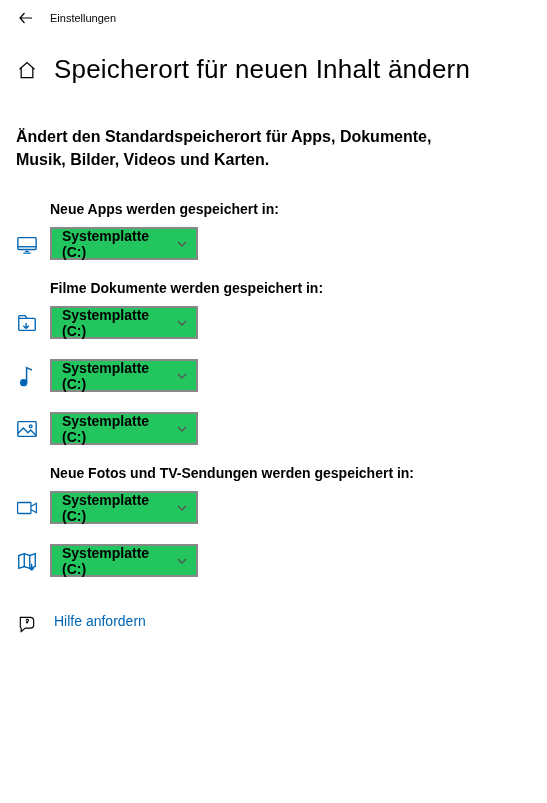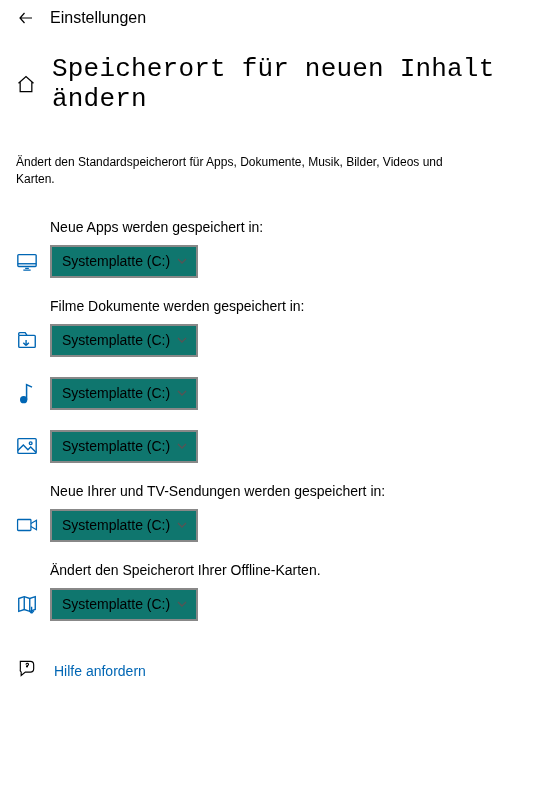--- a/index.html
+++ b/index.html
@@ -1,31 +1,31 @@
 <!DOCTYPE html>
 <html><head>
   <meta charset="utf-8">
   <style>
     * { margin: 0; padding: 0; box-sizing: border-box; font-family: "Segoe UI", -apple-system, sans-serif; }
     body { background: #fff; color: #000; width: 547px; height: 803px; overflow: hidden; }
     .topbar { display: flex; align-items: center; padding: 8px 16px; height: 36px; }
     .topbar .back { width: 20px; height: 20px; display: flex; align-items: center; justify-content: center; cursor: pointer; }
-    .topbar .label { font-size: 16px; margin-left: 14px; color: #000; }
+    .topbar .label { font-size: 11px; margin-left: 14px; color: #000; }
     .header { display: flex; align-items: center; padding: 18px 16px 10px; }
     .header .home-icon { width: 22px; height: 22px; margin-right: 16px; display: flex; align-items: center; justify-content: center; }
-    .header h1 { font-size: 26px; font-weight: 400; letter-spacing: 0.2px; font-family: Liberation Mono, monospace; }
-    .subtitle { padding: 30px 16px 10px; font-size: 12px; line-height: 1.45; color: #000; max-width: 480px; }
-    .rows { padding: 6px 16px 0 0; }
+    .header h1 { font-size: 26px; font-weight: 400; letter-spacing: 0.2px; }
+    .subtitle { padding: 30px 16px 10px; font-size: 16px; line-height: 1.45; color: #000; max-width: 480px; font-weight: bold; }
+    .rows { padding: 6px 16px 0 0; font-weight: bold; }
     .row { padding: 14px 16px 6px 16px; }
     .row-label { font-size: 14px; margin-bottom: 10px; margin-left: 34px; color: #000; }
     .row-body { display: flex; align-items: center; }
     .row-icon { width: 22px; height: 22px; margin-right: 12px; color: #0066B4; display: flex; align-items: center; justify-content: center; flex-shrink: 0; }
-    .combo { border: 2px solid #888; height: 33px; width: 148px; display: flex; align-items: center; padding: 0 8px 0 10px; justify-content: space-between; cursor: pointer; background: #0f766e; font-size: 14px; }
+    .combo { border: 2px solid #888; height: 33px; width: 148px; display: flex; align-items: center; padding: 0 8px 0 10px; justify-content: space-between; cursor: pointer; background: #22c55e; font-size: 14px; }
     .combo .chev { width: 12px; height: 12px; display: flex; align-items: center; justify-content: center; color: #444; }
-    .help { display: flex; align-items: flex-end; padding: 30px 16px 0 16px; }
+    .help { display: flex; align-items: flex-start; padding: 30px 16px 0 16px; }
     .help .icon { width: 22px; height: 22px; margin-right: 16px; color: #000; display: flex; align-items: center; justify-content: center; }
     .help a { color: #0066B4; font-size: 14px; text-decoration: none; cursor: pointer; }
     svg { display: block; }
   </style>
 </head>
 <body>
 
 <div class="topbar">
   <div class="back">
     <svg width="16" height="16" viewBox="0 0 16 16" fill="none" stroke="#000" stroke-width="1.2">
@@ -122,41 +122,40 @@
         <span class="chev">
           <svg width="12" height="12" viewBox="0 0 12 12" fill="none" stroke="#555" stroke-width="1.4">
             <path d="M2 4 L6 8 L10 4"></path>
           </svg>
         </span>
       </div>
     </div>
   </div>
 
   <div class="row">
-    <div class="row-label">Neue Ihrer und TV-Sendungen werden gespeichert in:</div>
+    <div class="row-label">Neue Fotos und TV-Sendungen werden gespeichert in:</div>
     <div class="row-body">
       <div class="row-icon">
           <svg width="24" height="18" viewBox="0 0 28 20" fill="none" stroke="#0066B4" stroke-width="1.6">
             <rect x="2" y="3" width="17" height="14" rx="1"></rect>
             <path d="M19 8 L26 4 V16 L19 12"></path>
           </svg>
         </div>
       <div class="combo">
         <span>Systemplatte (C:)</span>
         <span class="chev">
           <svg width="12" height="12" viewBox="0 0 12 12" fill="none" stroke="#555" stroke-width="1.4">
             <path d="M2 4 L6 8 L10 4"></path>
           </svg>
         </span>
       </div>
     </div>
   </div>
 
   <div class="row">
-    <div class="row-label">Ändert den Speicherort Ihrer Offline-Karten.</div>
     <div class="row-body">
       <div class="row-icon">
           <svg width="22" height="22" viewBox="0 0 24 24" fill="none" stroke="#0066B4" stroke-width="1.5">
             <path d="M3 6 L9 4 L15 6 L21 4 V18 L15 20 L9 18 L3 20 Z"></path>
             <path d="M9 4 V18 M15 6 V20"></path>
             <path d="M17 15 V22 M17 22 L14.5 19.5 M17 22 L19.5 19.5"></path>
           </svg>
         </div>
       <div class="combo">
         <span>Systemplatte (C:)</span>

